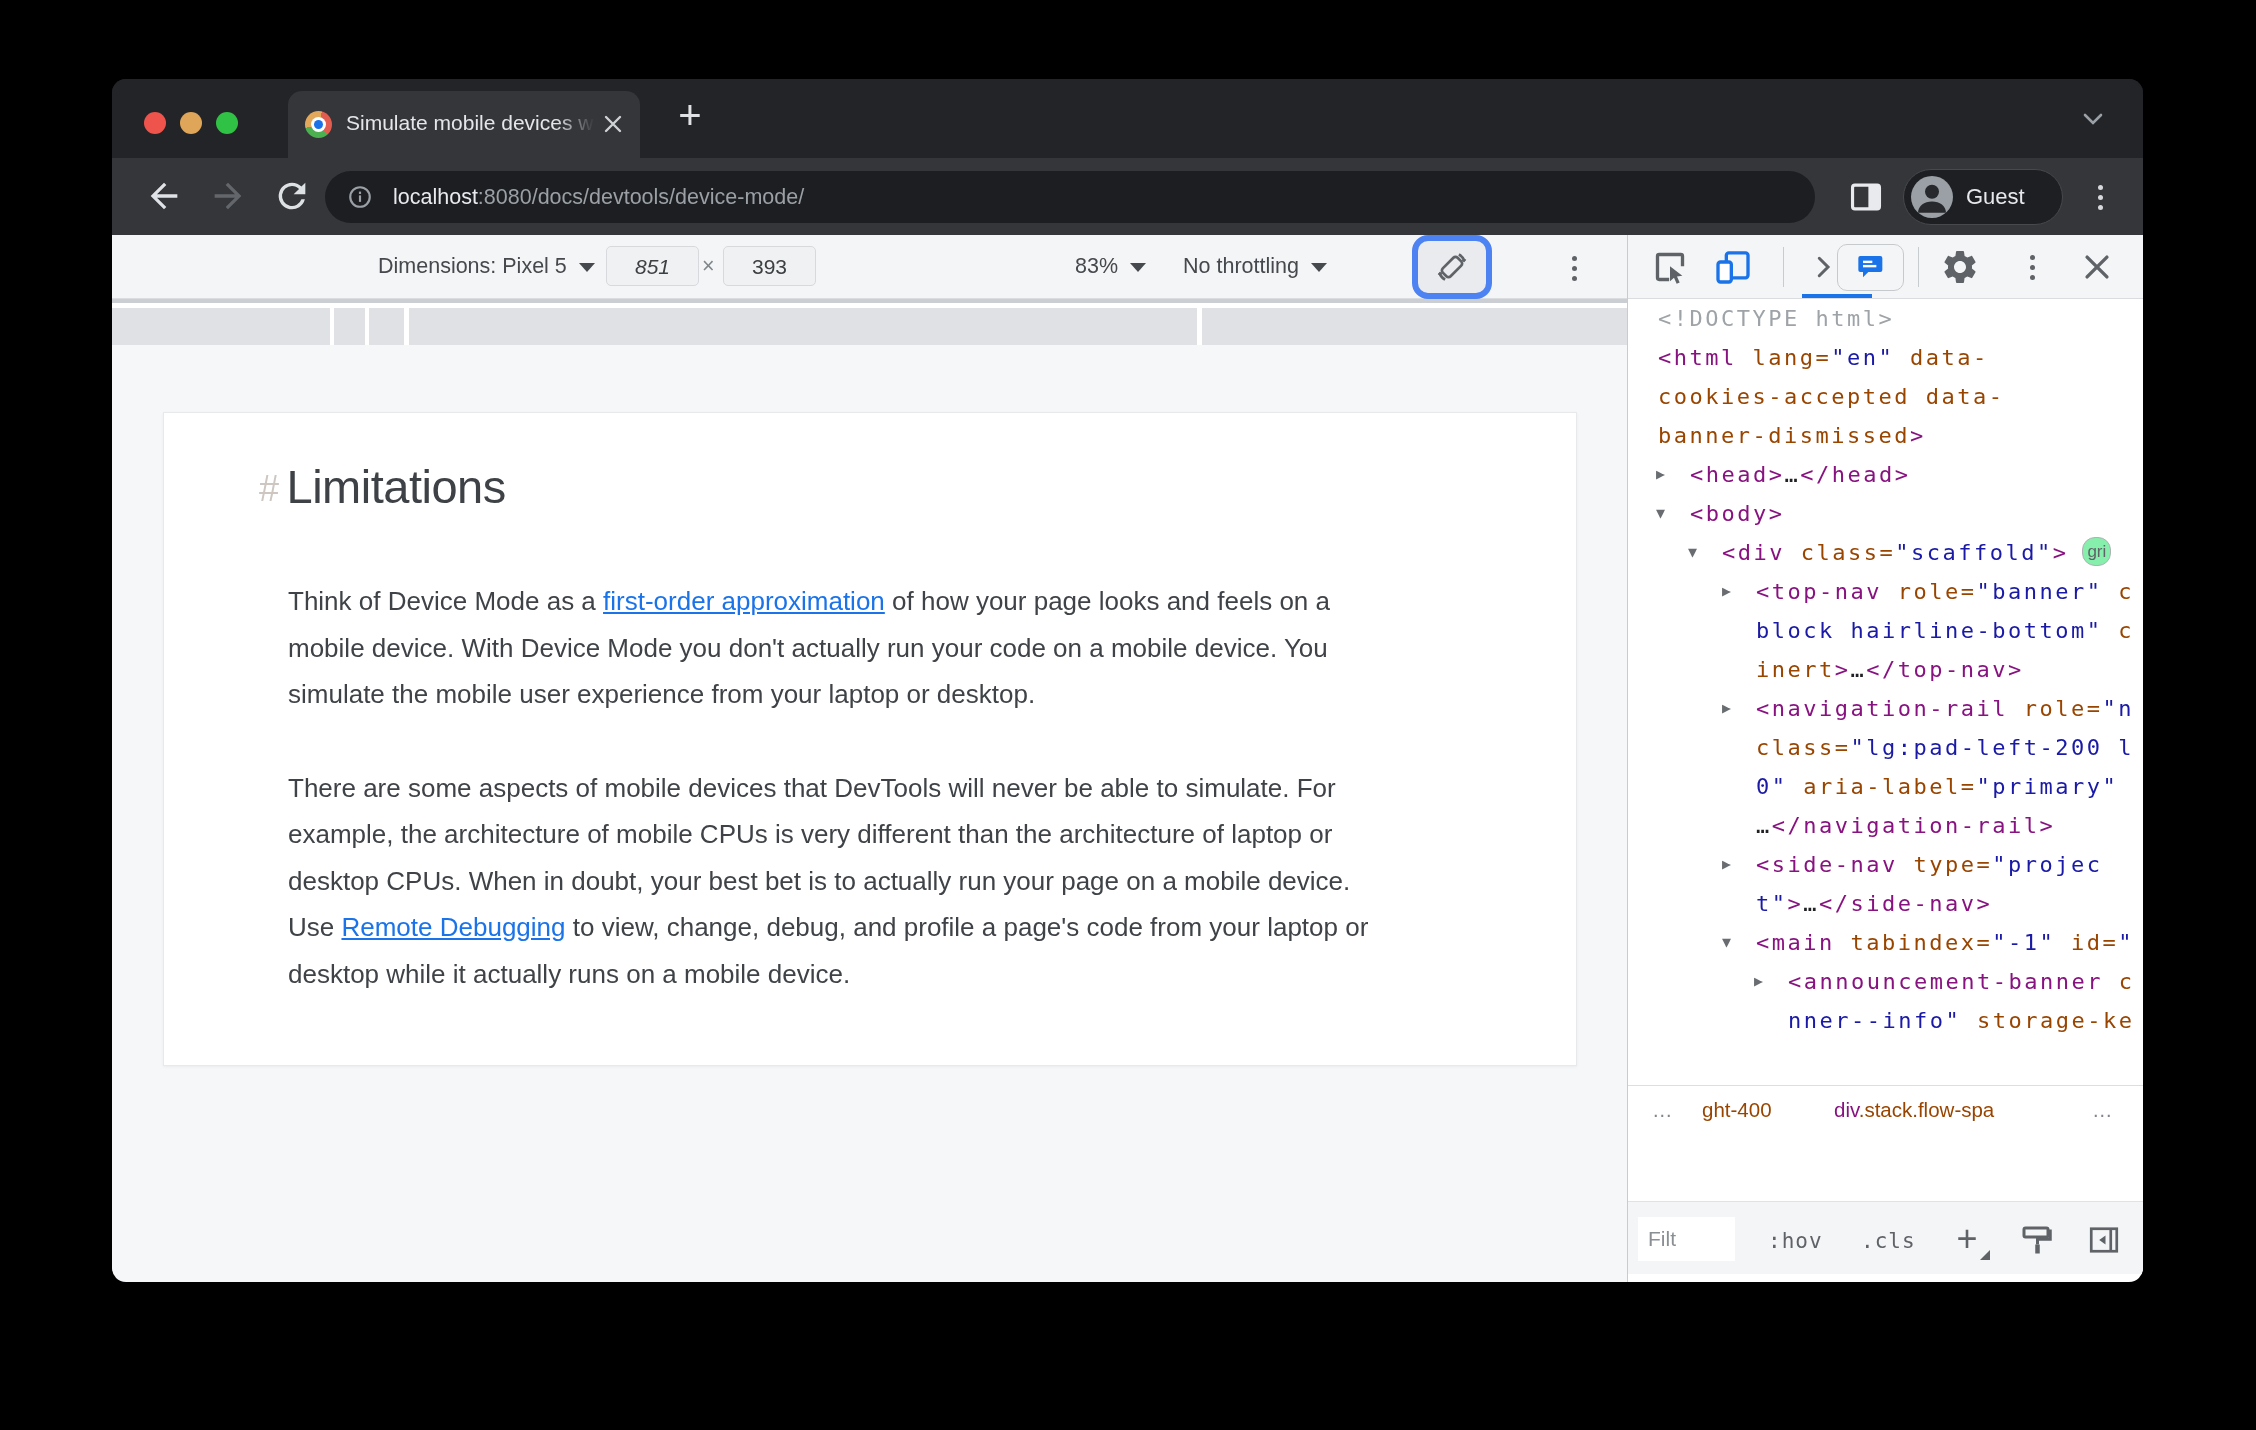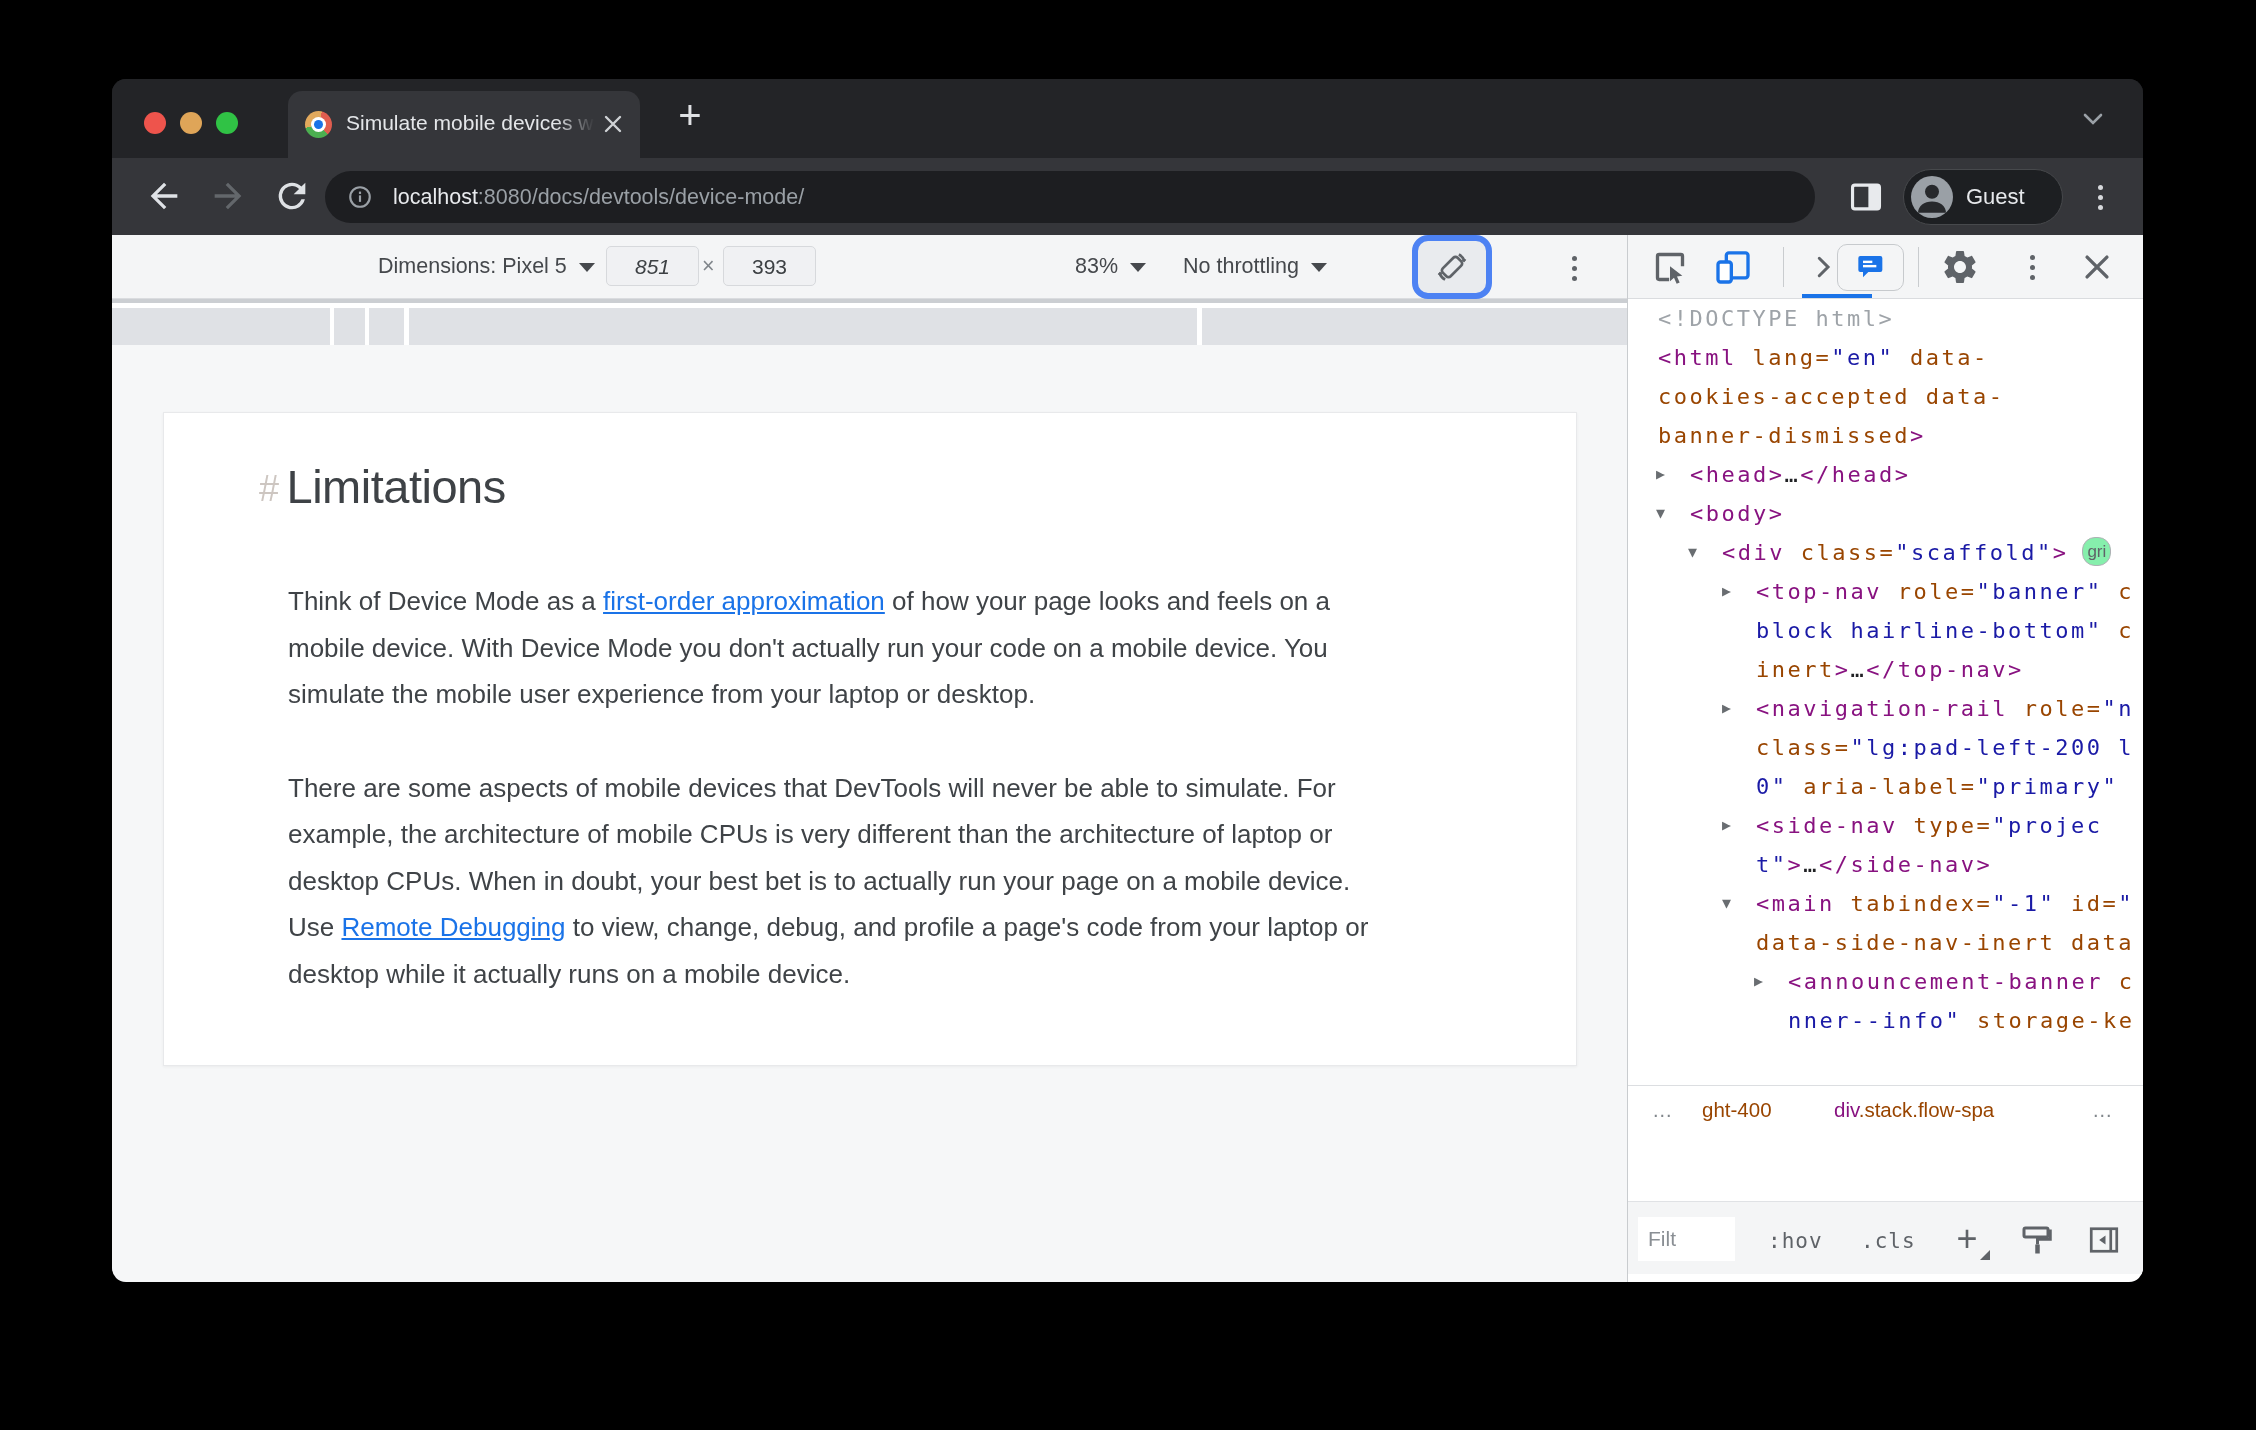--- a/index.html
+++ b/index.html
@@ -323,24 +323,24 @@
             <div class="trow" style="padding-left: 30px;"><span class="tk-attr">banner-dismissed</span><span class="tk-tag">&gt;</span></div>
             <div class="trow" style="padding-left: 62px;"><span class="arr" style="left: 28px;">▶</span><span class="tk-tag">&lt;head&gt;</span><span class="tk-txt">…</span><span class="tk-tag">&lt;/head&gt;</span></div>
             <div class="trow" style="padding-left: 62px;"><span class="arr" style="left: 28px;">▼</span><span class="tk-tag">&lt;body&gt;</span></div>
             <div class="trow" style="padding-left: 94px;"><span class="arr" style="left: 60px;">▼</span><span class="tk-tag">&lt;div</span><span class="tk-attr"> class=</span><span class="tk-val">"scaffold"</span><span class="tk-tag">&gt;</span><span class="gbadge">gri</span></div>
             <div class="trow" style="padding-left: 128px;"><span class="arr" style="left: 94px;">▶</span><span class="tk-tag">&lt;top-nav</span><span class="tk-attr"> role=</span><span class="tk-val">"banner"</span><span class="tk-attr"> c</span></div>
             <div class="trow" style="padding-left: 128px;"><span class="tk-val">block hairline-bottom"</span><span class="tk-attr"> c</span></div>
             <div class="trow" style="padding-left: 128px;"><span class="tk-attr">inert</span><span class="tk-tag">&gt;</span><span class="tk-txt">…</span><span class="tk-tag">&lt;/top-nav&gt;</span></div>
             <div class="trow" style="padding-left: 128px;"><span class="arr" style="left: 94px;">▶</span><span class="tk-tag">&lt;navigation-rail</span><span class="tk-attr"> role=</span><span class="tk-val">"n</span></div>
             <div class="trow" style="padding-left: 128px;"><span class="tk-attr">class=</span><span class="tk-val">"lg:pad-left-200 l</span></div>
             <div class="trow" style="padding-left: 128px;"><span class="tk-val">0"</span><span class="tk-attr"> aria-label=</span><span class="tk-val">"primary"</span></div>
+            <div class="trow" style="padding-left: 128px;"><span class="tk-txt">…</span><span class="tk-tag">&lt;/navigation-rail&gt;</span></div>
             <div class="trow" style="padding-left: 128px;"><span class="arr" style="left: 94px;">▶</span><span class="tk-tag">&lt;side-nav</span><span class="tk-attr"> type=</span><span class="tk-val">"projec</span></div>
             <div class="trow" style="padding-left: 128px;"><span class="tk-val">t"</span><span class="tk-tag">&gt;</span><span class="tk-txt">…</span><span class="tk-tag">&lt;/side-nav&gt;</span></div>
             <div class="trow" style="padding-left: 128px;"><span class="arr" style="left: 94px;">▼</span><span class="tk-tag">&lt;main</span><span class="tk-attr"> tabindex=</span><span class="tk-val">"-1"</span><span class="tk-attr"> id=</span><span class="tk-val">"</span></div>
-            <div class="trow" style="padding-left: 128px;"><span class="tk-attr">data-side-nav-inert data</span></div>
             <div class="trow" style="padding-left: 160px;"><span class="arr" style="left: 126px;">▶</span><span class="tk-tag">&lt;announcement-banner</span><span class="tk-attr"> c</span></div>
             <div class="trow" style="padding-left: 160px;"><span class="tk-val">nner--info"</span><span class="tk-attr"> storage-ke</span></div>
           </div>
 
         <div class="crumbs">
             <span class="crumb" style="left: 24px;"><span class="ck-more">…</span></span>
             <span class="crumb" style="left: 74px;"><span class="ck-attr">ght-400</span></span>
             <span class="crumb" style="left: 206px;"><span class="ck-tag">div</span><span class="ck-attr">.stack.flow-spa</span></span>
             <span class="crumb" style="left: 464px;"><span class="ck-more">…</span></span>
           </div>

